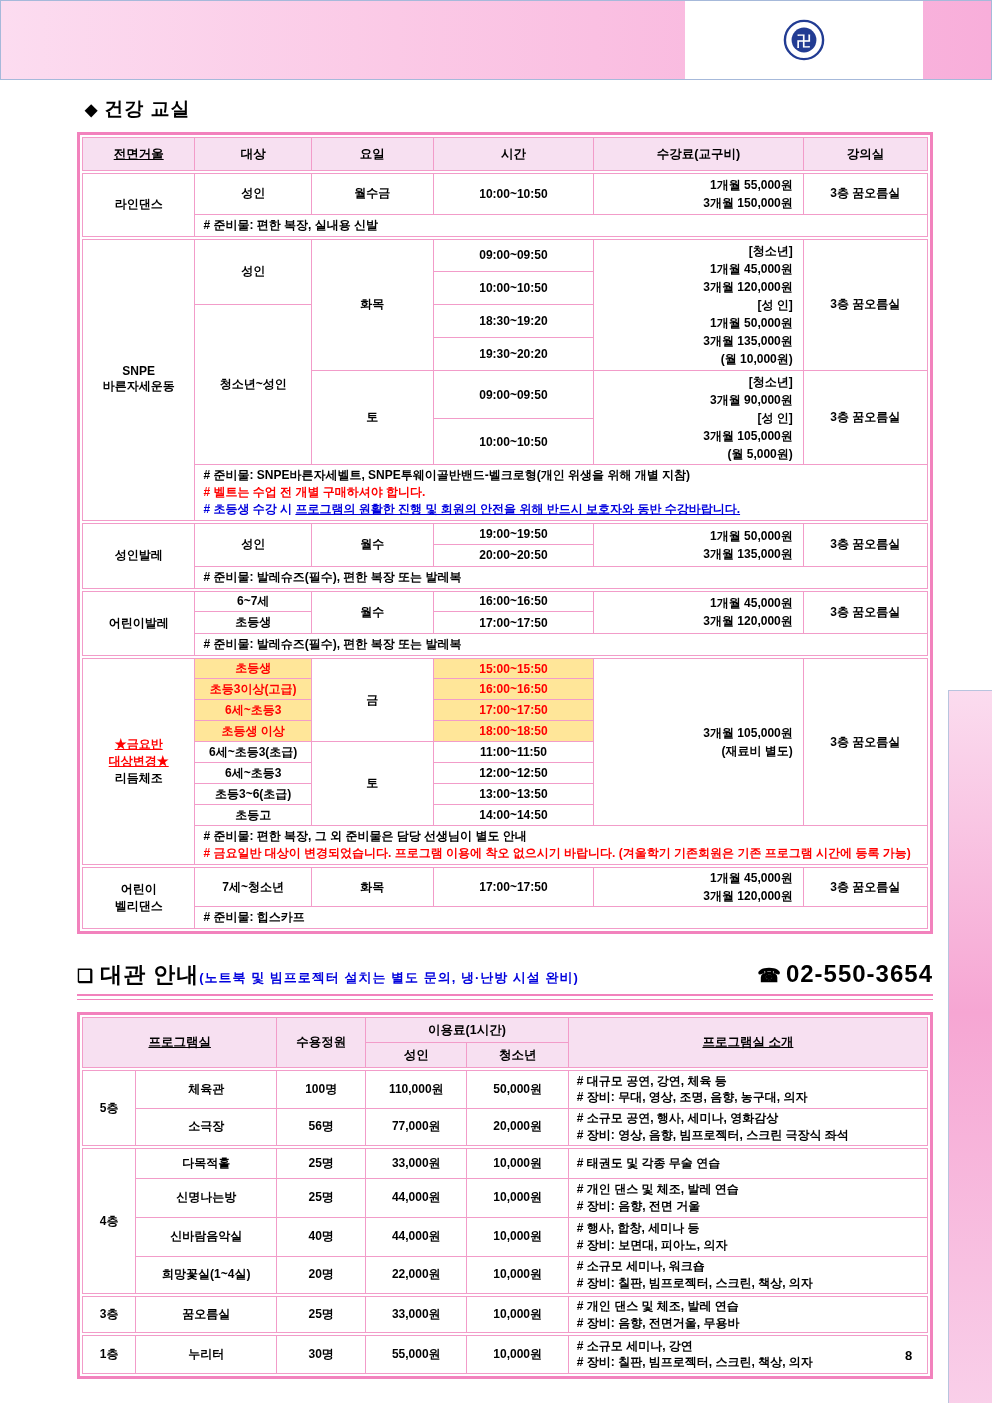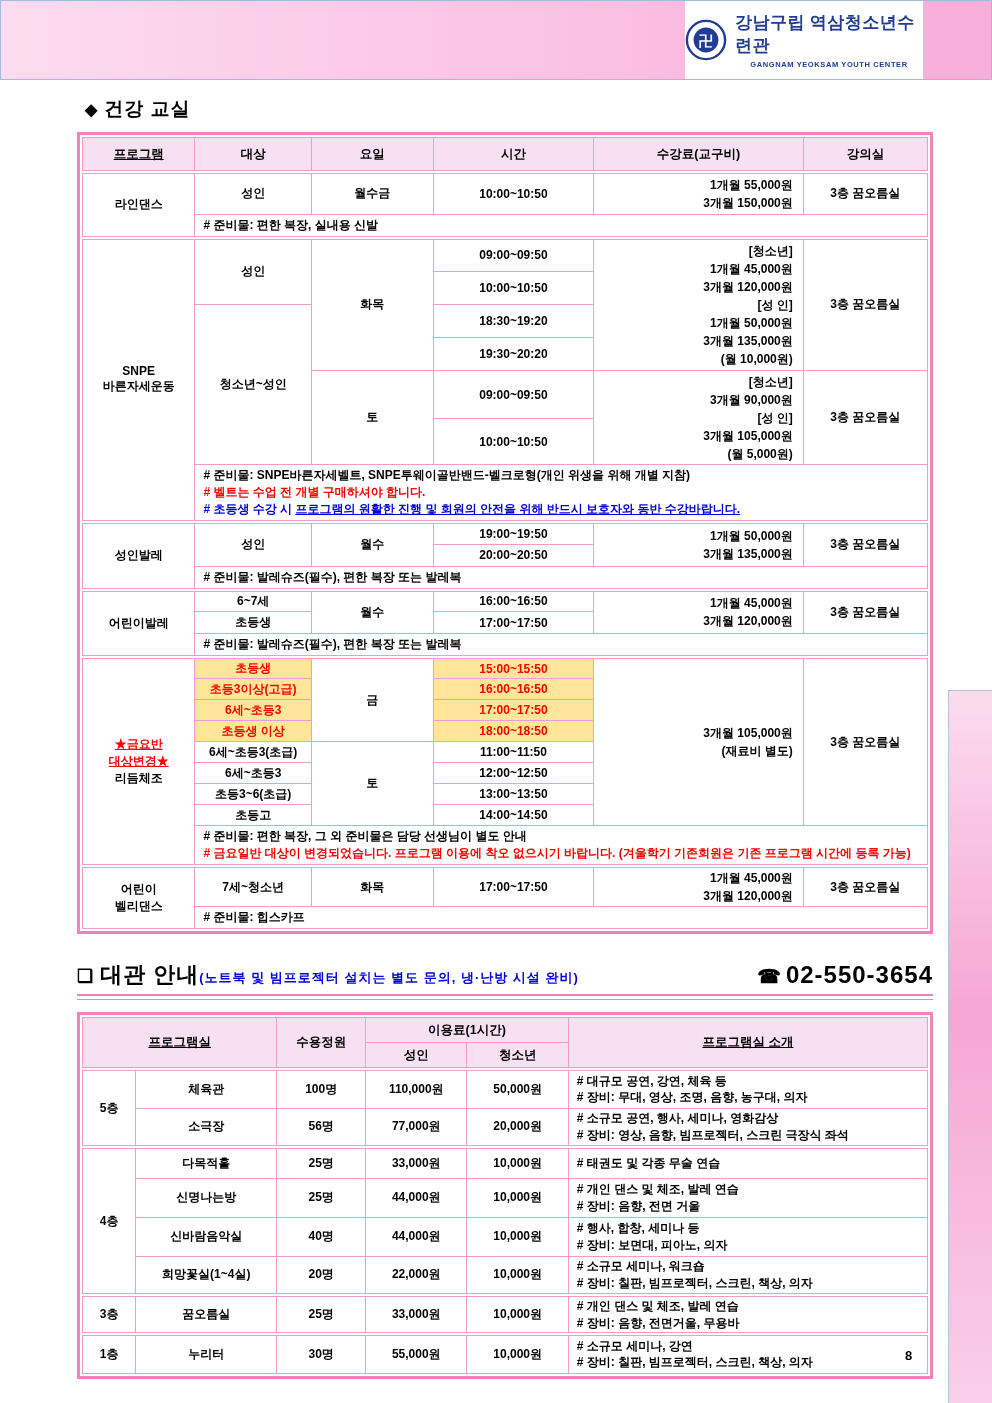--- a/index.html
+++ b/index.html
@@ -41,21 +41,21 @@
   .rt{text-align:right;padding-right:10px;}
   .note-cell{text-align:left;padding:2px 4px 2px 8px;font-size:12px;}
   .red{color:#ff0000;}
   .blue{color:#0000dd;}
   .u{text-decoration:underline;}
   .yellow{background:#ffe699;color:#ff0000;}
   .blk td{border-top:4px double #f29cc9;}
   .fee div{line-height:18px;}
   .room{font-size:12px;}
   
-  .rental-head{display:flex;align-items:center;justify-content:space-between;margin:26px 0 0 0;}
+  .rental-head{display:flex;align-items:flex-start;justify-content:space-between;margin:26px 0 0 0;}
   .rental-title{font-size:22px;font-weight:bold;letter-spacing:1px;white-space:nowrap;}
   .rental-title .bullet{font-size:18px;margin-right:6px;}
   .rental-sub{color:#0000dd;font-size:13px;font-weight:bold;}
   .rental-phone{font-size:24px;font-weight:bold;white-space:nowrap;letter-spacing:1px;}
   .rental-phone .ph-icon{font-size:19px;margin-right:4px;}
   .dbl-line{height:3px;border-top:2px solid #f282bd;border-bottom:1.5px solid #f282bd;margin:4px 0 12px 0;}
   
   .t2 th{height:24px;}
   .t2 td{font-size:12px;}
   .intro div{line-height:16.5px;text-align:left;padding-left:6px;}
@@ -64,24 +64,20 @@
 </head>
 <body>
 
 <div class="banner">
   <div class="logo-box">
     <svg class="logo-seal" viewBox="0 0 44 44">
       <circle cx="22" cy="22" r="20" fill="none" stroke="#223c93" stroke-width="2.5"></circle>
       <circle cx="22" cy="22" r="13" fill="#223c93"></circle>
       <text x="22" y="28" text-anchor="middle" font-size="15" font-weight="bold" fill="#ffffff" font-family="Liberation Serif, serif">卍</text>
     </svg>
-    <div class="org-names">
-      <div class="org-ko">강남구립 역삼청소년수련관</div>
-      <div class="org-en">GANGNAM YEOKSAM YOUTH CENTER</div>
-    </div>
   </div>
 </div>
 
 <div class="side-bar"></div>
 
 <div class="content">
 
   <div class="sec-title">
     <span class="bullet">◆</span><span>건강 교실</span>
   </div>
@@ -91,21 +87,21 @@
       <colgroup>
         <col style="width:13.3%">
           <col style="width:13.8%">
           <col style="width:14.4%">
         <col style="width:19%">
           <col style="width:24.8%">
           <col style="width:14.7%">
       </colgroup>
       <tbody>
           <tr>
-        <th class="u">프로그램</th>
+        <th class="u">전면거울</th>
         <th>대상</th>
         <th>요일</th>
         <th>시간</th>
         <th>수강료(교구비)</th>
         <th>강의실</th>
       </tr>
 
       <tr style="height:42px;">
         <td class="c" rowspan="2">라인댄스</td>
         <td class="c">성인</td>

